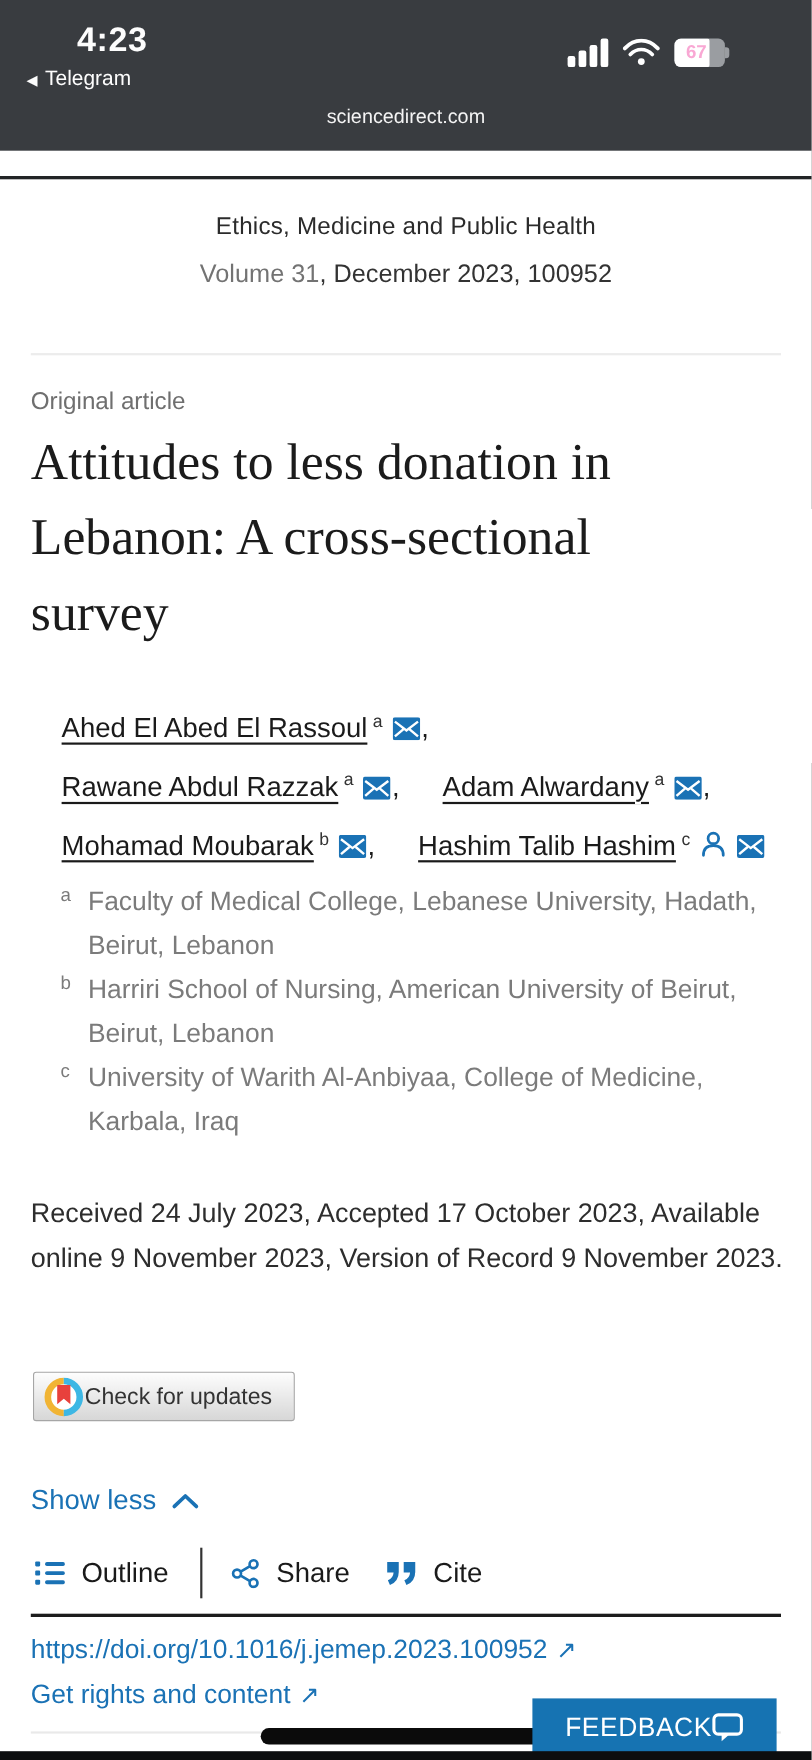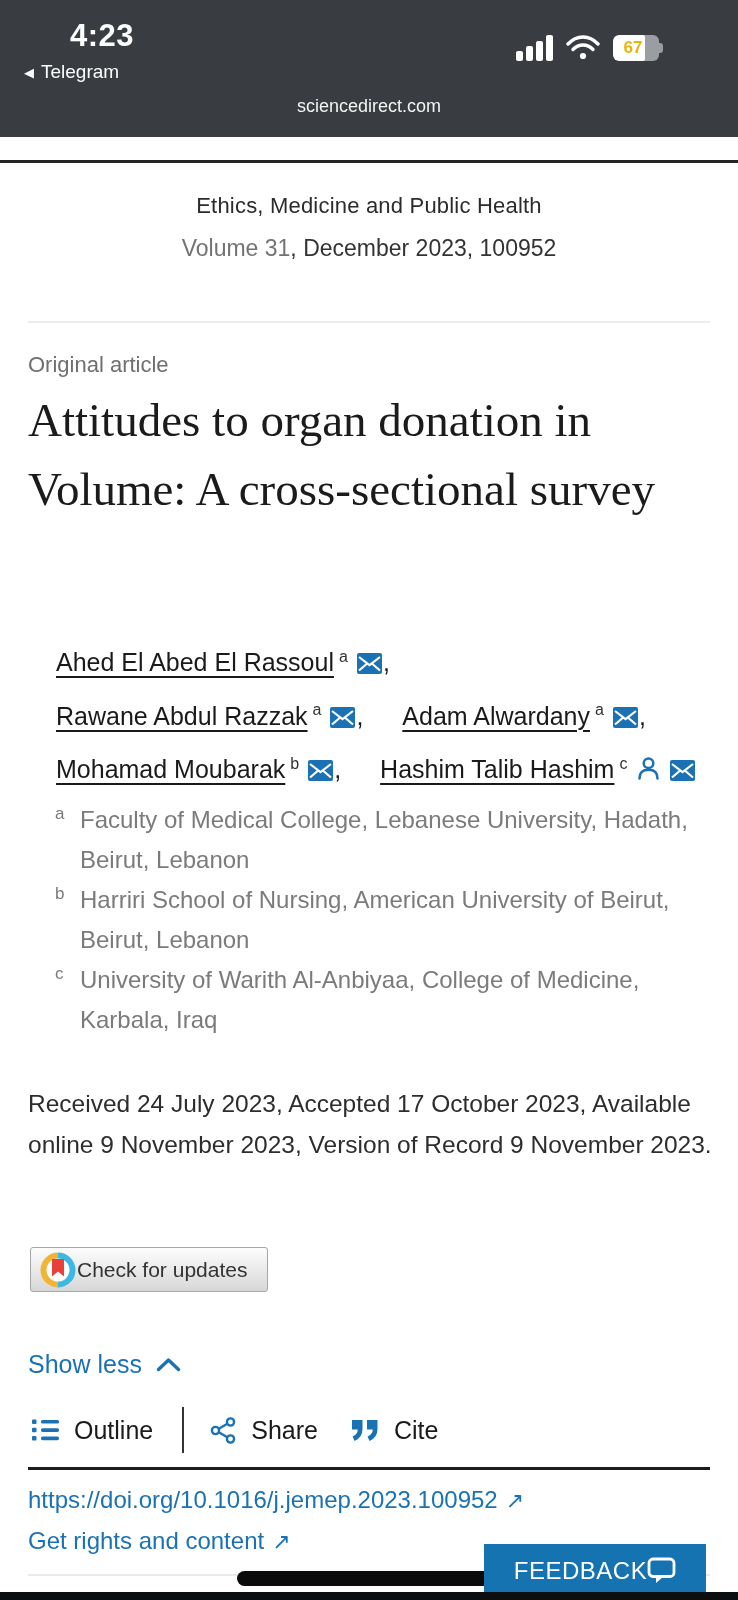--- a/index.html
+++ b/index.html
@@ -18,21 +18,21 @@
   .sb-back { position:absolute; left:24px; top:61px; font-size:19px; color:#fdfdfd; display:flex; align-items:center; gap:7px; }
   .sb-back .tri { font-size:13px; line-height:1; }
   .sb-right { position:absolute; left:516px; top:34px; display:flex; align-items:center; gap:13px; height:28px; }
   .sig { display:flex; align-items:flex-end; gap:3px; height:26px; }
   .sig i { display:block; width:7px; background:#fff; border-radius:2px; }
   .sig i:nth-child(1){height:10px} .sig i:nth-child(2){height:15px}
   .sig i:nth-child(3){height:20px} .sig i:nth-child(4){height:26px}
   .batt { position:relative; width:50px; height:26px; }
   .batt .body { position:absolute; left:0; top:0; width:46px; height:26px; background:#9a9da1; border-radius:6px; overflow:hidden; }
   .batt .fill { position:absolute; left:0; top:0; width:32px; height:26px; background:#fff; border-radius:6px 2px 2px 6px; }
-  .batt .num { position:absolute; left:0; top:0; width:40px; height:26px; display:flex; align-items:center; justify-content:center; color:#eab308; font-size:17px; font-weight:700; }
+  .batt .num { position:absolute; left:0; top:0; width:40px; height:26px; display:flex; align-items:center; justify-content:center; color:#f9a8d4; font-size:17px; font-weight:700; }
   .batt .nub { position:absolute; right:0; top:8px; width:4px; height:10px; background:#9a9da1; border-radius:0 3px 3px 0; }
   .sb-url { position:absolute; left:0; top:96px; width:100%; text-align:center; font-size:18px; color:#f4f4f4; }
   .top-rule { position:absolute; left:0; top:160px; width:738px; height:3px; background:#222426; }
   
   .journal-head { position:absolute; left:0; top:193px; width:100%; text-align:center; }
   .journal-name { font-size:22px; font-weight:400; color:#2b2b2b; letter-spacing:0.2px; }
   .journal-issue { margin-top:16px; font-size:23px; color:#333; }
   .journal-issue a { color:#737373; text-decoration:none; cursor:pointer; }
   .divider-light { position:absolute; left:28px; right:28px; top:321px; height:2px; background:#ececec; }
   
@@ -118,21 +118,21 @@
   </div>
   <div class="top-rule"></div>
 
   <div class="journal-head">
     <div class="journal-name">Ethics, Medicine and Public Health</div>
     <div class="journal-issue"><a>Volume 31</a><span>, December 2023, 100952</span></div>
   </div>
   <div class="divider-light"></div>
 
   <div class="category">Original article</div>
-  <h1 class="article-title">Attitudes to organ donation in Volume: A cross-sectional survey</h1>
+  <h1 class="article-title">Attitudes to less donation in Lebanon: A cross-sectional survey</h1>
 
   <div class="authors">
     <span class="author"><a>Ahed El Abed El Rassoul</a><sup>a</sup><span class="mail"><svg width="25" height="21" viewBox="0 0 25 21">
             <rect width="25" height="21" rx="2" fill="#1a72b5"></rect>
             <path d="M2 4 L12.5 12 L23 4 M2 17.5 L9.6 11 M23 17.5 L15.4 11" stroke="#fff" stroke-width="2.2" fill="none"></path>
           </svg></span></span><span class="sep">,</span>
     <span class="author"><a>Rawane Abdul Razzak</a><sup>a</sup><span class="mail"><svg width="25" height="21" viewBox="0 0 25 21">
             <rect width="25" height="21" rx="2" fill="#1a72b5"></rect>
             <path d="M2 4 L12.5 12 L23 4 M2 17.5 L9.6 11 M23 17.5 L15.4 11" stroke="#fff" stroke-width="2.2" fill="none"></path>
           </svg></span></span><span class="sep">,</span>

